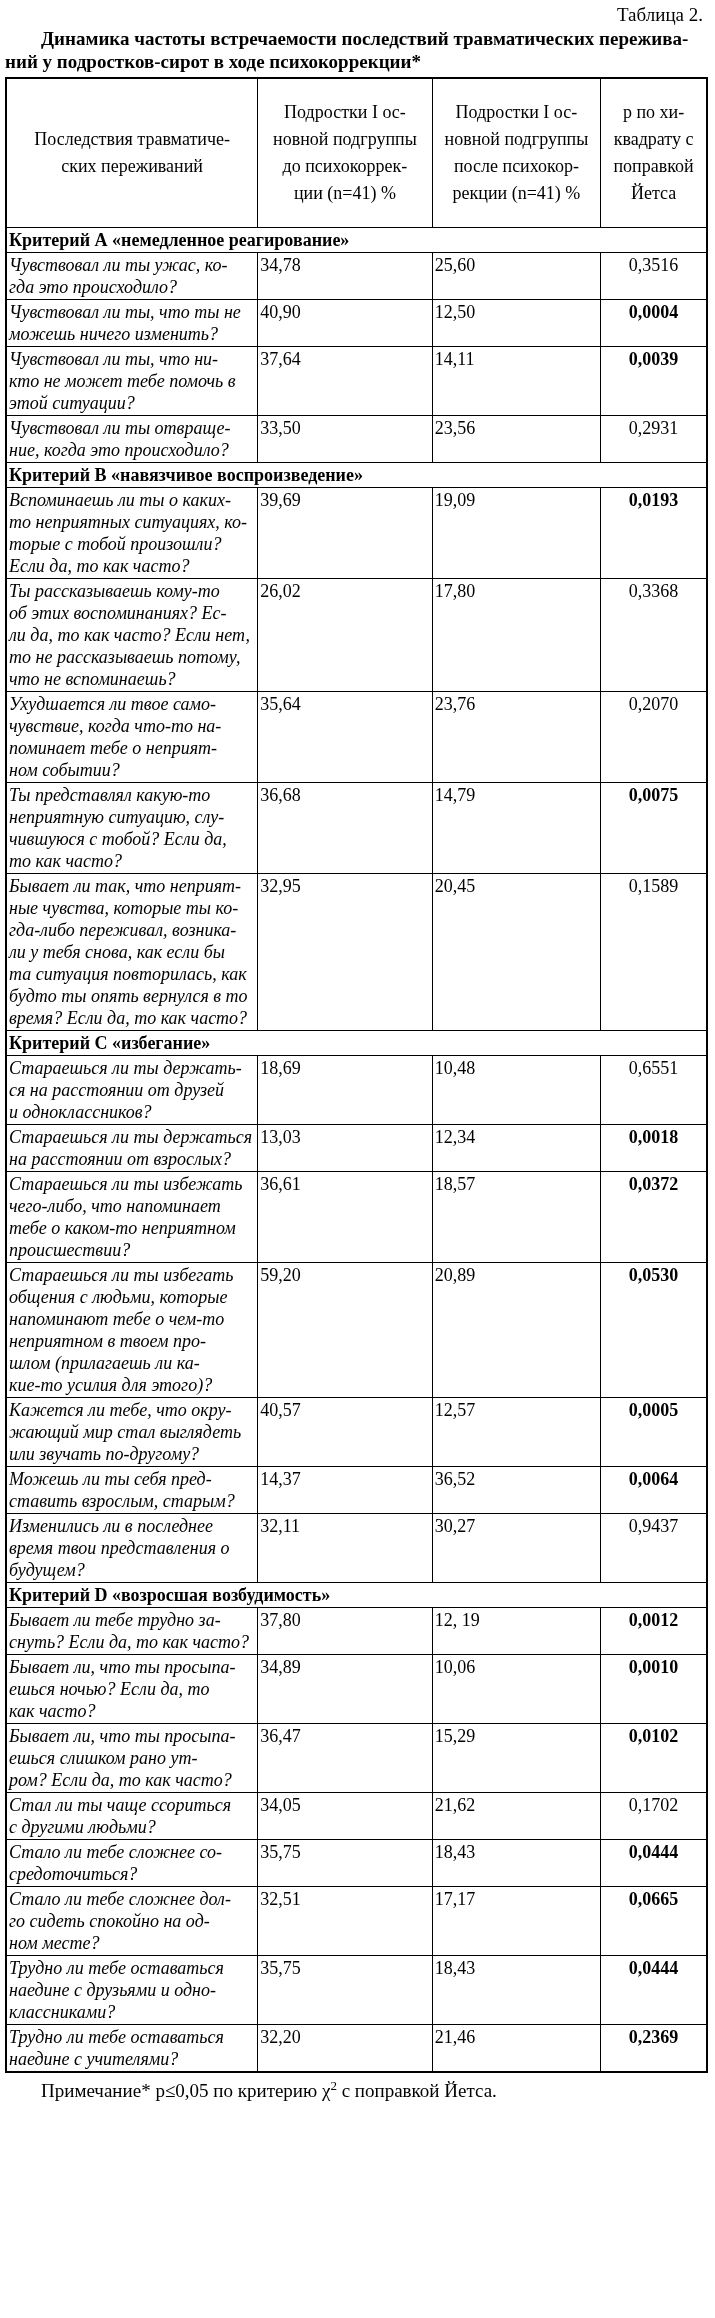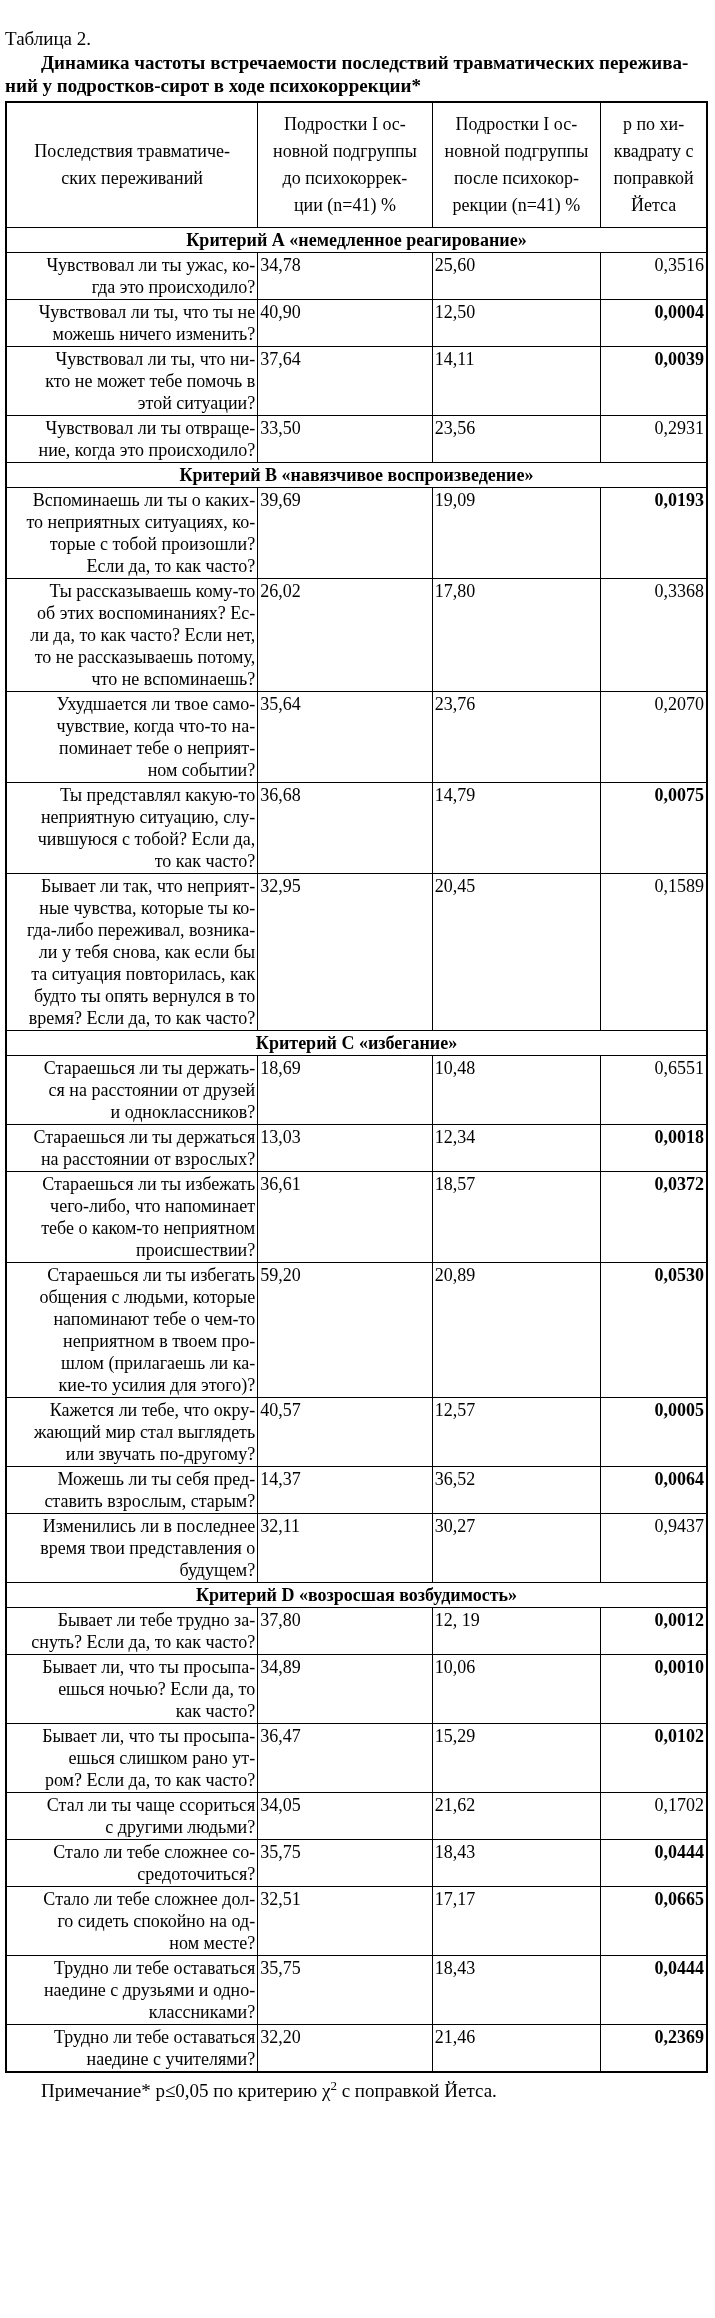--- a/index.html
+++ b/index.html
@@ -8,24 +8,24 @@
     background: #ffffff;
     color: #000000;
     font-family: "Liberation Serif", "DejaVu Serif", serif;
   }
   .page {
     width: 715px;
     box-sizing: border-box;
     padding: 4px 6px 8px 5px;
   }
   .table-label {
+    text-align: right;
     font-size: 19px;
     line-height: 22px;
     padding-right: 6px;
-    margin-top: 24px;
   }
   .caption {
     margin: 1px 0 4px 0;
     font-size: 19px;
     line-height: 23px;
     text-align: justify;
     text-indent: 36px;
     white-space: pre-line;
     font-weight: bold;
   }
@@ -42,31 +42,32 @@
     line-height: 22px;
     vertical-align: top;
     overflow: hidden;
   }
   table.data th {
     font-weight: normal;
     text-align: center;
     vertical-align: middle;
     white-space: pre-line;
     line-height: 27px;
-    padding: 8px 2px;
+    padding: 20px 2px;
   }
   td.q {
-    text-align: right;
+    text-align: left;
     white-space: pre-line;
+    font-style: italic;
   }
   td.num { text-align: left; }
-  td.pval { text-align: right; padding-left: 4px; }
+  td.pval { text-align: center; padding-left: 4px; }
   td.pval.bold { font-weight: bold; }
   td.section {
-    text-align: center;
+    text-align: left;
     font-weight: bold;
     font-size: 19px;
     line-height: 23px;
     padding: 2px;
     border-top: 2px solid #000;
     border-bottom: 2px solid #000;
     font-family: Liberation Serif, serif;
   }
   .footnote {
     margin: 6px 0 0 0;

